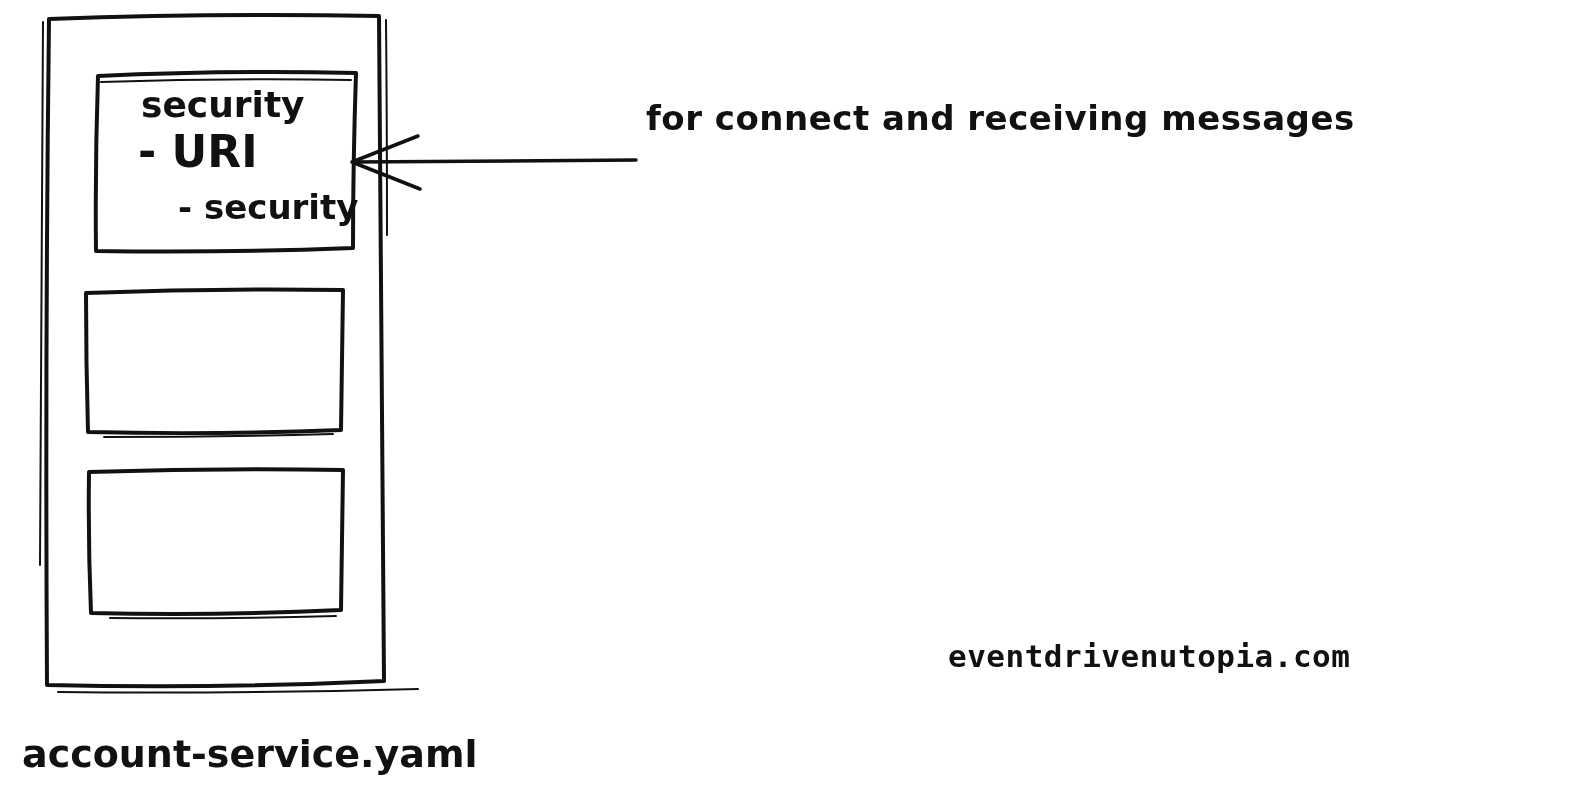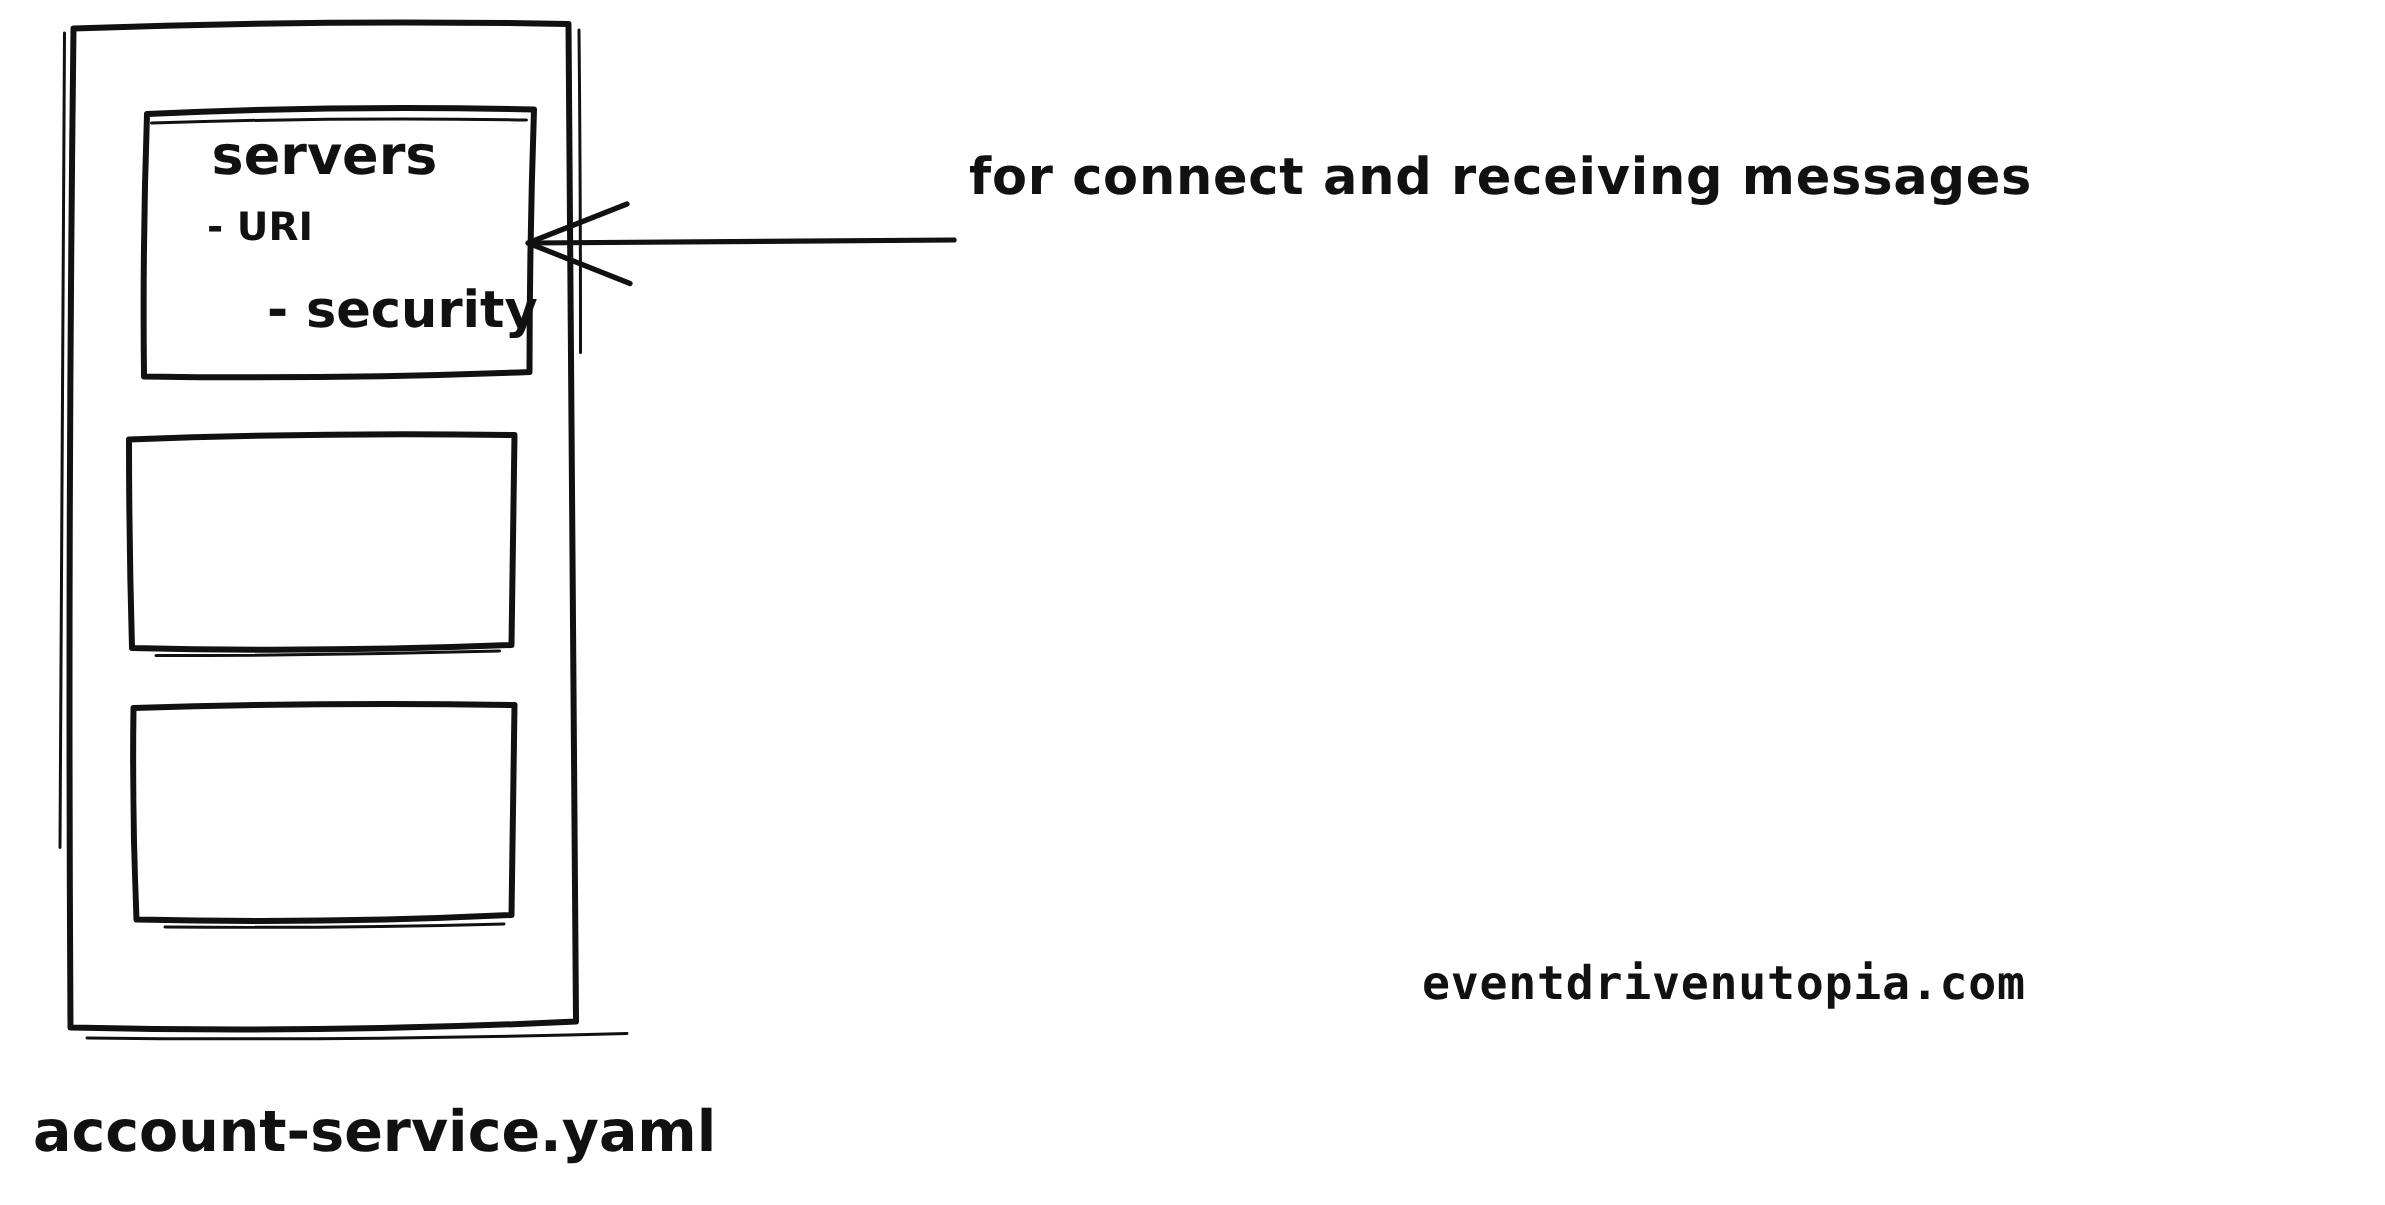--- a/index.html
+++ b/index.html
@@ -38,21 +38,21 @@
   }
   .servers-title {
     left: 141px;
     top: 84px;
     font-size: 36px;
     line-height: 42px;
   }
   .servers-item-1 {
     left: 138px;
     top: 131px;
-    font-size: 26px;
+    font-size: 44px;
     line-height: 42px;
   }
   .servers-item-2 {
     left: 138px;
     top: 186px;
     font-size: 34px;
     line-height: 42px;
     margin-left: 40px;
   }
   .annotation {
@@ -100,21 +100,21 @@
     <path stroke-width="4" d="M 86 293 Q 214 288 343 290 Q 342 360 341 430 Q 214 435 88 432 Q 86 362 86 293 Z"></path>
     <path stroke-width="2" d="M 104 437 Q 220 437 333 434"></path>
 
     <path stroke-width="4" d="M 89 472 Q 215 468 343 470 Q 342 540 341 610 Q 215 616 91 613 Q 88 542 89 472 Z"></path>
     <path stroke-width="2" d="M 110 618 Q 225 619 336 616"></path>
 
     <path stroke-width="3.5" d="M 636 160 Q 495 161 354 162"></path>
     <path stroke-width="3.5" d="M 418 136 L 352 162 L 420 189"></path>
   </svg>
 
-  <div class="hand servers-title">servers</div>
+  <div class="hand servers-title">security</div>
   <div class="hand servers-item-1">- URI</div>
   <div class="hand servers-item-2">- security</div>
 
   <div class="hand annotation">
     <div class="ann-line">for connect and receiving messages</div>
   </div>
 
   <div class="hand file-label">account-service.yaml</div>
 
   <div class="hand watermark">eventdrivenutopia.com</div>

